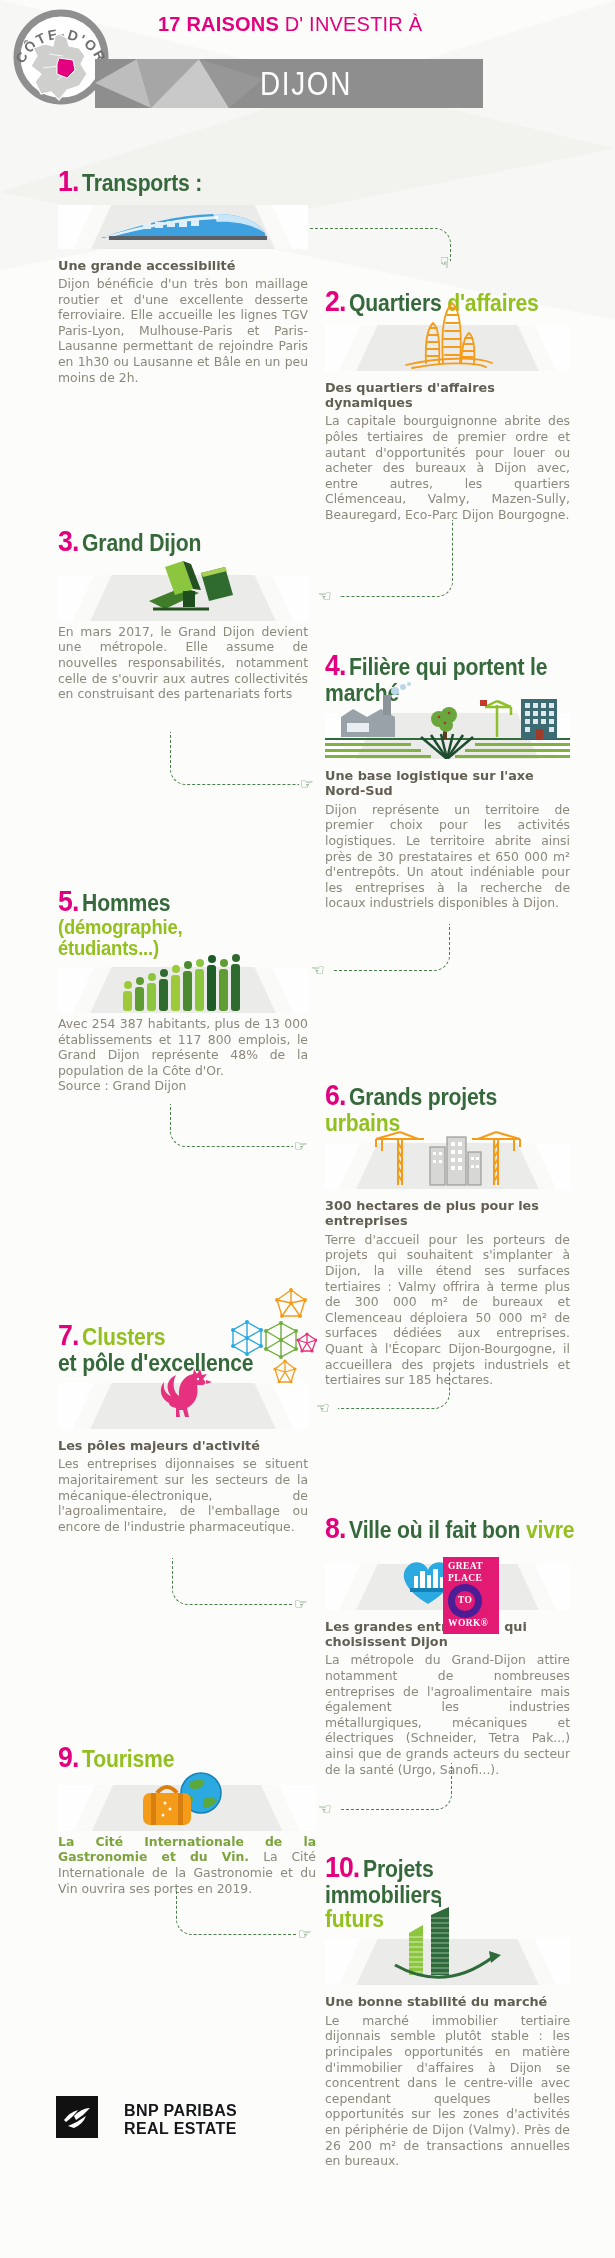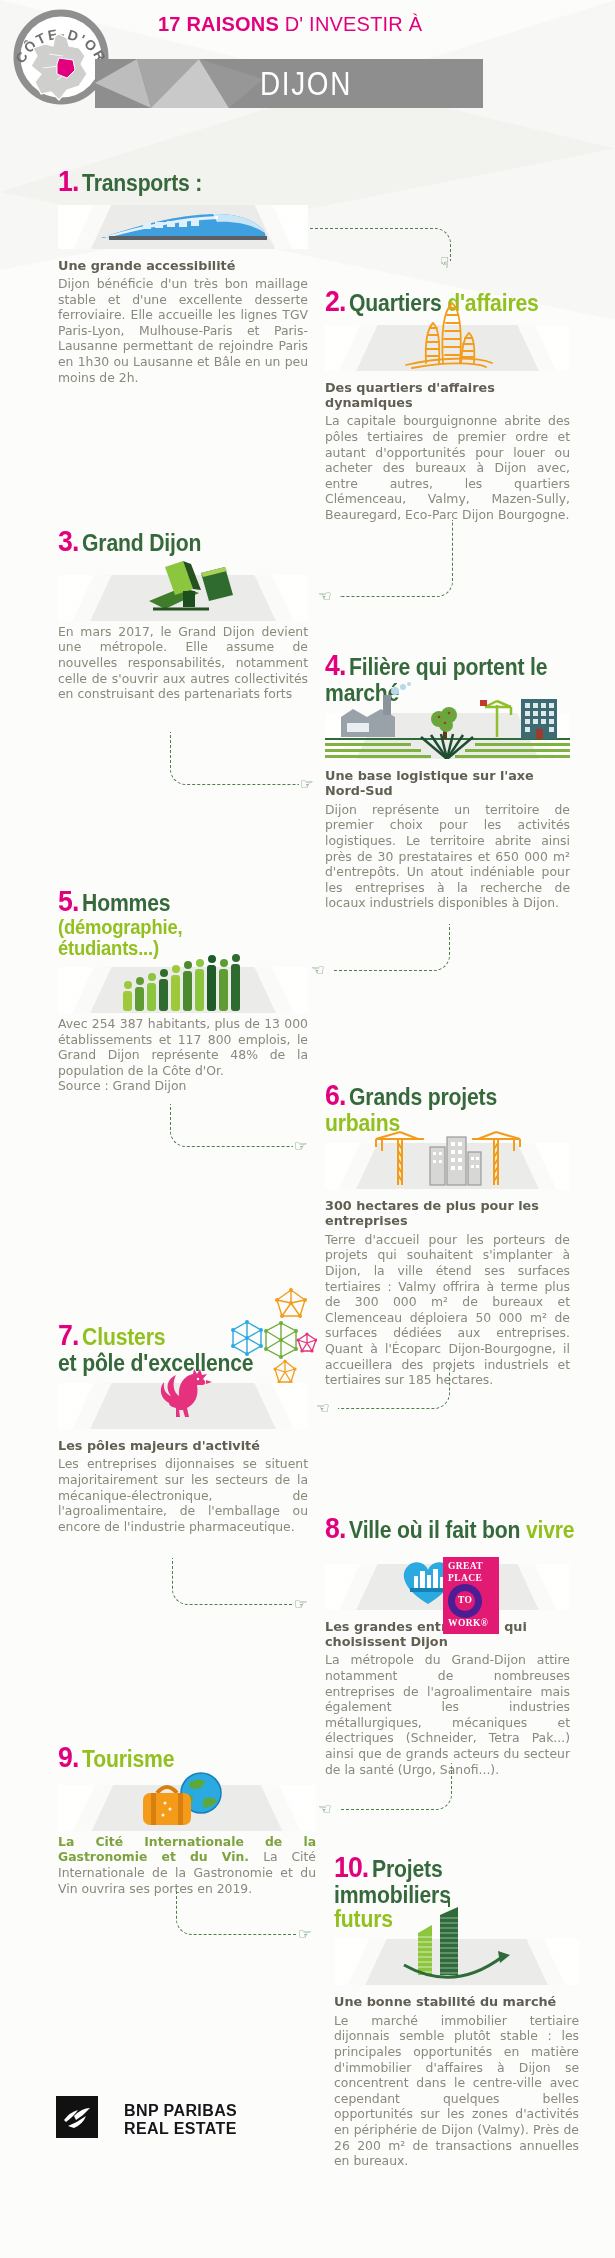--- a/index.html
+++ b/index.html
@@ -24,21 +24,21 @@
   .sec{position:absolute;}
   #s1{left:58px;top:166px;width:250px}
   #s2{left:325px;top:286px;width:245px}
   #s3{left:58px;top:526px;width:250px}
   #s4{left:325px;top:650px;width:245px}
   #s5{left:58px;top:886px;width:250px}
   #s6{left:325px;top:1080px;width:245px}
   #s7{left:58px;top:1320px;width:250px}
   #s8{left:325px;top:1513px;width:245px}
   #s9{left:58px;top:1742px;width:258px}
-  #s10{left:334px;top:1852px;width:245px}
+  #s10{left:325px;top:1852px;width:245px}
 
   .title{margin:0;font-family:"Liberation Sans",sans-serif;font-weight:700;font-size:23px;
          line-height:1.06;color:#35683a;letter-spacing:-.2px;transform:scaleX(.92);
          transform-origin:left top;}
   .num{color:#e3007f;font-size:29px;margin-right:4px;letter-spacing:-1px;}
   .tg{color:#35683a}
   .tl{color:#92c01e}
   .block{display:block;}
   .small{font-size:20px;}
   #s8 .title{white-space:nowrap;}
@@ -144,21 +144,21 @@
             <rect x="50" y="18" width="8" height="6"></rect>
             <rect x="62" y="17" width="8" height="6"></rect>
             <rect x="74" y="16" width="8" height="6"></rect>
             <rect x="86" y="16" width="8" height="6"></rect>
             <rect x="98" y="15" width="8" height="6"></rect>
           </g>
         <rect x="16" y="31" width="158" height="4" fill="#5a6066"></rect>
       </svg>
     </div>
     <p class="lead">Une grande accessibilité</p>
-    <p class="body">Dijon bénéficie d'un très bon maillage stable et d'une excellente desserte ferroviaire. Elle accueille les lignes TGV Paris-Lyon, Mulhouse-Paris et Paris-Lausanne permettant de rejoindre Paris en 1h30 ou Lausanne et Bâle en un peu moins de 2h.</p>
+    <p class="body">Dijon bénéficie d'un très bon maillage routier et d'une excellente desserte ferroviaire. Elle accueille les lignes TGV Paris-Lyon, Mulhouse-Paris et Paris-Lausanne permettant de rejoindre Paris en 1h30 ou Lausanne et Bâle en un peu moins de 2h.</p>
   </section>
 
   <section class="sec" id="s2">
     <h2 class="title">
       <span class="num">2.</span><span class="tg">Quartiers </span><span class="tl">d'affaires</span>
     </h2>
     <div class="banner">
       <svg class="icon" width="120" height="76" viewBox="0 0 120 76">
         <g fill="none" stroke="#f49b1a" stroke-width="1.8" stroke-linecap="round">
           <path d="M55 70 C53 40 56 18 64 10 C72 16 74 40 72 70"></path>

